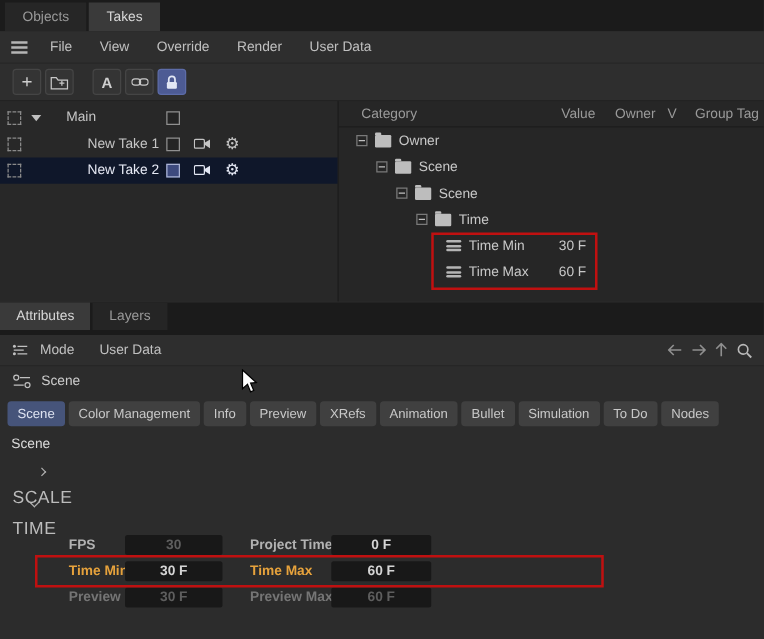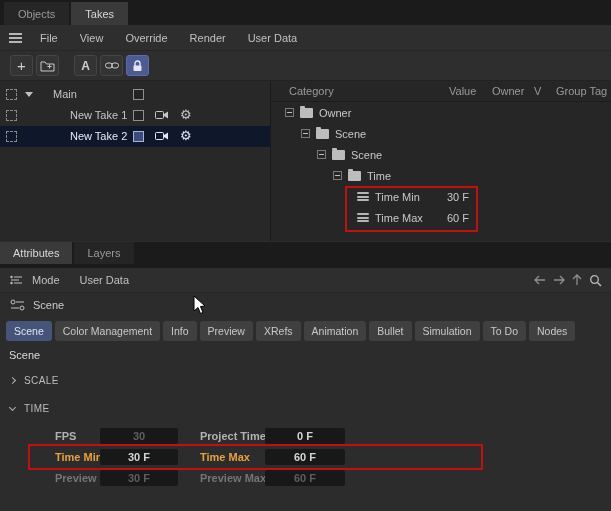--- a/index.html
+++ b/index.html
@@ -80,21 +80,21 @@
   
   #objrow { position:absolute; top:293px; left:0; width:100%; height:24px; display:flex; align-items:center; padding-left:10px; gap:8px; color:#cccccc; }
 
   
   #sectabs { position:absolute; top:318px; left:0; width:100%; height:26px; display:flex; align-items:center; gap:3px; padding-left:6px; }
   .sec-tab { height:20px; display:flex; align-items:center; padding:0 8px; background:#404040; border-radius:3px; color:#c8c8c8; white-space:nowrap; font-size:10.5px; }
   .sec-tab.active { background:#46547a; color:#dfe4f2; }
 
   
   #attrtitle { position:absolute; top:349px; left:9px; color:#dadada; }
-  .section-row { position:absolute; left:10px; display:flex; align-items:center; gap:9px; color:#bcbcbc; letter-spacing:0.4px; font-size:10px; }
+  .section-row { position:absolute; left:10px; display:flex; align-items:center; gap:9px; color:#bcbcbc; letter-spacing:0.4px; font-size:14px;flex-direction:column; }
   #scalerow { top:375px; }
   #timerow { top:403px; }
   .chev { display:inline-block; width:5px; height:5px; border-right:1.5px solid #b0b0b0; border-bottom:1.5px solid #b0b0b0; }
   .chev.right { transform:rotate(-45deg); }
   .chev.down  { transform:rotate(45deg); margin-top:-3px; }
 
   
   #fieldgrid { position:absolute; top:426px; left:0; width:100%;font-weight:bold; }
   .f-row { position:relative; height:21px; }
   .f-lbl { position:absolute; top:4px; color:#b2b2b2; white-space:nowrap; }

